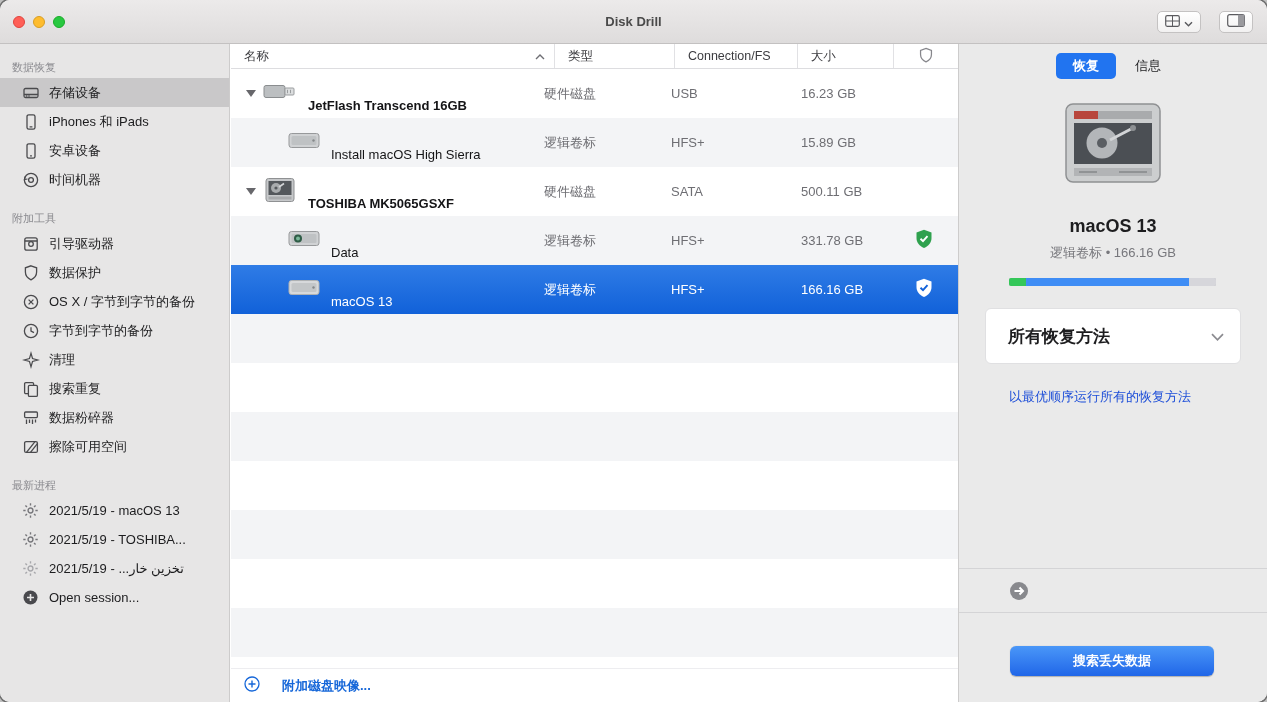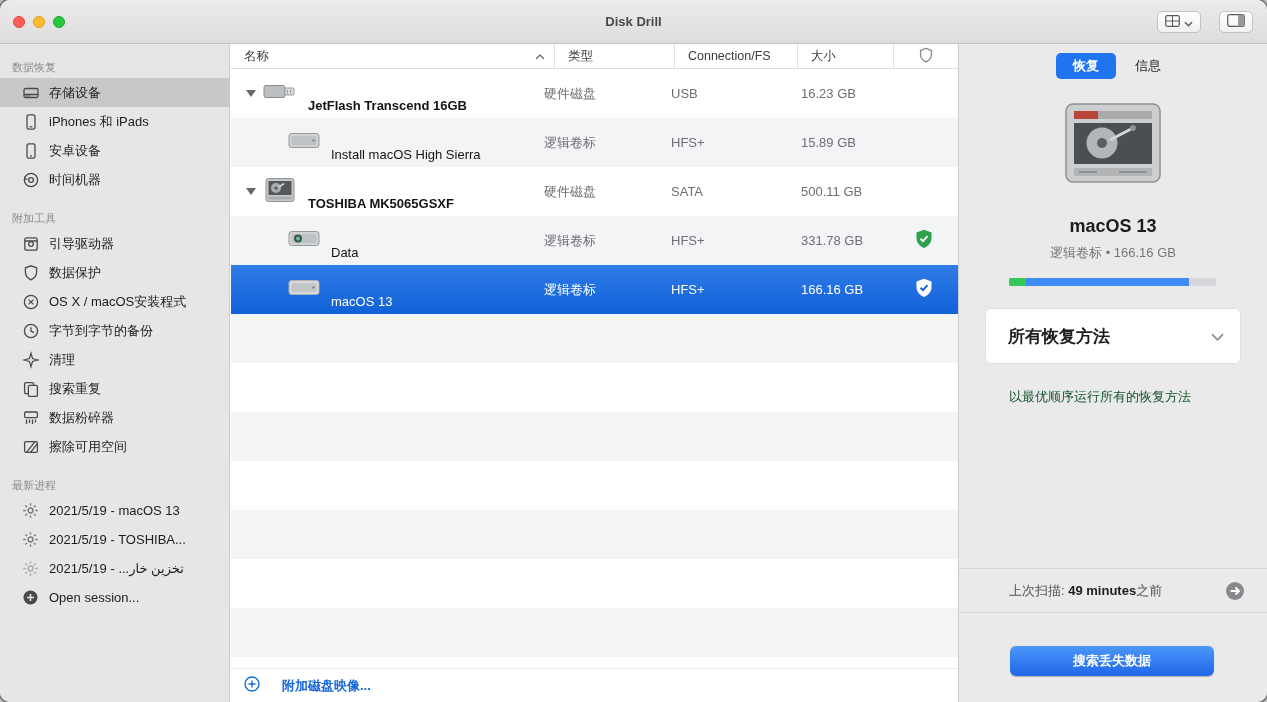--- a/index.html
+++ b/index.html
@@ -69,21 +69,21 @@
   .insp-title { position:absolute; top:172px; left:0; right:0; text-align:center;
                 font-size:18px; font-weight:700; color:#1d1d1f; }
   .insp-sub { position:absolute; top:200px; left:0; right:0; text-align:center; font-size:13px; color:#77777c; }
   .capbar { position:absolute; top:234px; left:50px; width:207px; height:8px; border-radius:2px;
             overflow:hidden; display:flex; box-shadow:0 0 0 1px #bcbcc0 inset; background:#d6d6db; }
   .capseg { height:100%; }
   .method-card { position:absolute; top:264px; left:26px; right:26px; height:56px; background:#fff;
                  border-radius:6px; border:1px solid #e0e0e2; display:flex; align-items:center;
                  justify-content:space-between; padding:0 16px 0 22px; cursor:pointer; }
   .method-label { font-size:17px; font-weight:700; color:#1d1d1f; }
-  .method-desc { position:absolute; top:344px; left:50px; right:30px; font-size:13px; color:#14532d; }
+  .method-desc { position:absolute; top:344px; left:50px; right:30px; font-size:13px; color:#1d4ed8; }
   .scan-sep1 { position:absolute; top:524px; left:0; right:0; height:1px; background:#d4d4d6; }
   .scan-sep2 { position:absolute; top:568px; left:0; right:0; height:1px; background:#d4d4d6; }
   .lastscan { position:absolute; top:525px; height:43px; left:50px; right:22px;
               display:flex; align-items:center; }
   .lastscan-text { font-size:13px; color:#55555a; flex:1; }
   .lastscan-text b { color:#1d1d1f; }
   .go-btn { width:20px; height:20px; flex:none; cursor:pointer; }
   .scan-button { position:absolute; left:51px; right:53px; bottom:26px; height:30px; border-radius:6px;
                  background:linear-gradient(#4a97f8,#2066e8); color:#fff; font-size:13px; font-weight:600;
                  display:flex; align-items:center; justify-content:center; cursor:pointer;
@@ -209,21 +209,21 @@
     <div class="side-item">
       <span class="sicon">
         <svg width="18" height="18" viewBox="0 0 18 18">
             <g fill="none" stroke="#4a4a4d" stroke-width="1.3">
               <circle cx="9" cy="9" r="6.6"></circle>
               <line x1="6.6" y1="6.6" x2="11.4" y2="11.4"></line>
               <line x1="11.4" y1="6.6" x2="6.6" y2="11.4"></line>
             </g>
           </svg>
       </span>
-      <span class="slabel">OS X / macOS安装程式</span>
+      <span class="slabel">OS X / 字节到字节的备份</span>
     </div>
 
     <div class="side-item">
       <span class="sicon">
         <svg width="18" height="18" viewBox="0 0 18 18">
             <g fill="none" stroke="#4a4a4d" stroke-width="1.3">
               <circle cx="9" cy="9" r="6.6"></circle>
               <polyline points="9,5.2 9,9 12,10.6"></polyline>
             </g>
           </svg>
@@ -535,21 +535,20 @@
         <svg width="13" height="8" viewBox="0 0 13 8">
             <polyline points="1,1.2 6.5,6.8 12,1.2" fill="none" stroke="#8b8b90" stroke-width="1.7"></polyline>
           </svg>
       </span>
     </div>
 
     <div class="method-desc">以最优顺序运行所有的恢复方法</div>
 
     <div class="scan-sep1"></div>
     <div class="lastscan">
-      <span class="lastscan-text"><span>上次扫描: </span><b>49 minutes</b><span>之前</span></span>
       <span class="go-btn">
         <svg width="20" height="20" viewBox="0 0 20 20">
             <circle cx="10" cy="10" r="9" fill="#88898d"></circle>
             <line x1="5.5" y1="10" x2="13" y2="10" stroke="#fff" stroke-width="2"></line>
             <polyline points="10.5,6.5 14,10 10.5,13.5" fill="none" stroke="#fff" stroke-width="2"></polyline>
           </svg>
       </span>
     </div>
     <div class="scan-sep2"></div>
 

